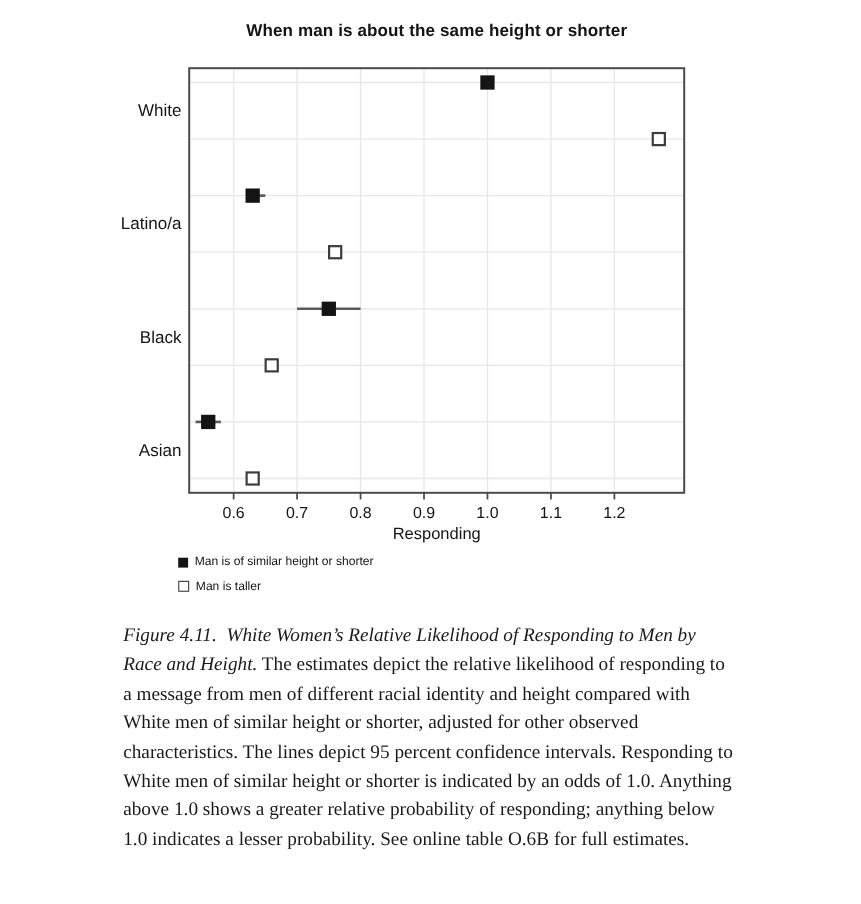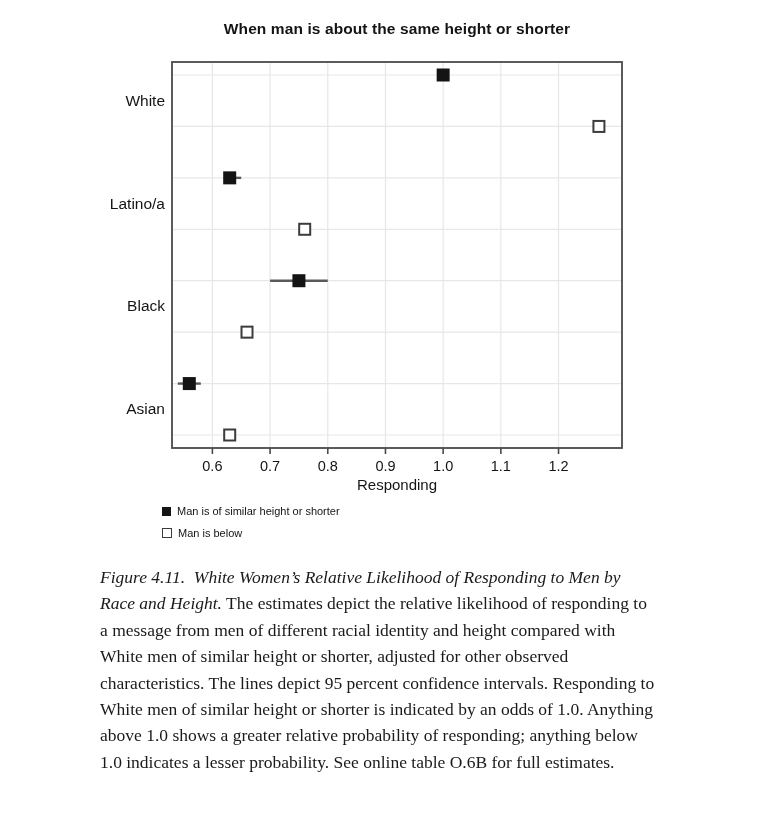--- a/index.html
+++ b/index.html
@@ -7,21 +7,21 @@
         font-family:"Liberation Sans",sans-serif;color:#141414;}
   .chart-title{position:absolute;left:172px;top:20px;width:450px;text-align:center;
         font-size:15.5px;font-weight:bold;letter-spacing:.1px;}
   .plot-svg{position:absolute;left:0;top:0;}
   .plot-svg text{font-family:"Liberation Sans",sans-serif;}
   .legend{position:absolute;left:162px;top:500px;font-size:11px;line-height:22px;}
   .legend-row{display:flex;align-items:center;}
   .legend-marker{display:inline-block;width:9px;height:9px;margin-right:6px;flex:0 0 auto;}
   .legend-marker.filled{background:#141414;}
   .legend-marker.open{background:#ffffff;border:1.6px solid #3c3c3c;width:8px;height:8px;}
-  .caption{position:absolute;left:100px;top:564px;width:558px;
+  .caption{position:absolute;left:112px;top:564px;width:558px;
         font-family:"Liberation Serif",serif;font-size:17.5px;line-height:26.4px;
         color:#1a1a1a;white-space:pre-wrap;}
   .caption .ital{font-style:italic;}
 </style>
 </head>
 <body>
 
 <div class="page">
 
   <div class="chart-title">When man is about the same height or shorter</div>
@@ -75,19 +75,19 @@
       <text x="397" y="490" text-anchor="middle" font-size="15" fill="#141414">Responding</text>
     </svg>
 
   <div class="legend">
     <div class="legend-row">
       <span class="legend-marker filled"></span>
       <span>Man is of similar height or shorter</span>
     </div>
     <div class="legend-row">
       <span class="legend-marker open"></span>
-      <span>Man is below</span>
+      <span>Man is taller</span>
     </div>
   </div>
 
   <div class="caption"><span class="ital">Figure 4.11.  White Women’s Relative Likelihood of Responding to Men by Race and Height.</span><span> The estimates depict the relative likelihood of responding to a message from men of different racial identity and height compared with White men of similar height or shorter, adjusted for other observed characteristics. The lines depict 95 percent confidence intervals. Responding to White men of similar height or shorter is indicated by an odds of 1.0. Anything above 1.0 shows a greater relative probability of responding; anything below 1.0 indicates a lesser probability. See online table O.6B for full estimates.</span></div>
 
 </div>
 
 </body></html>

